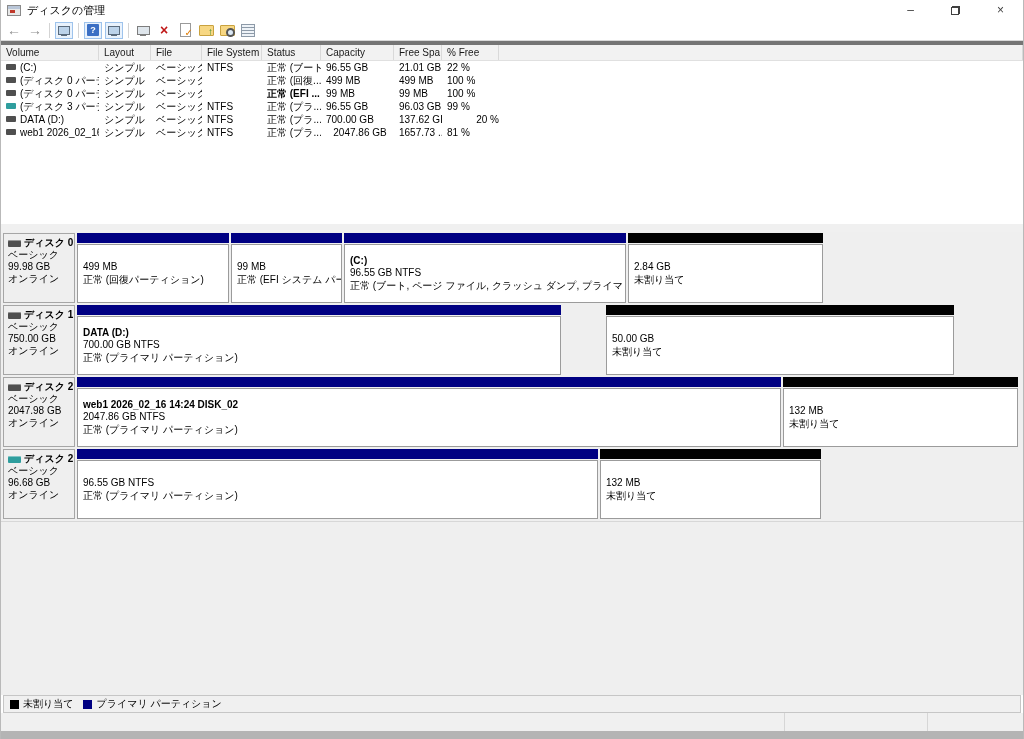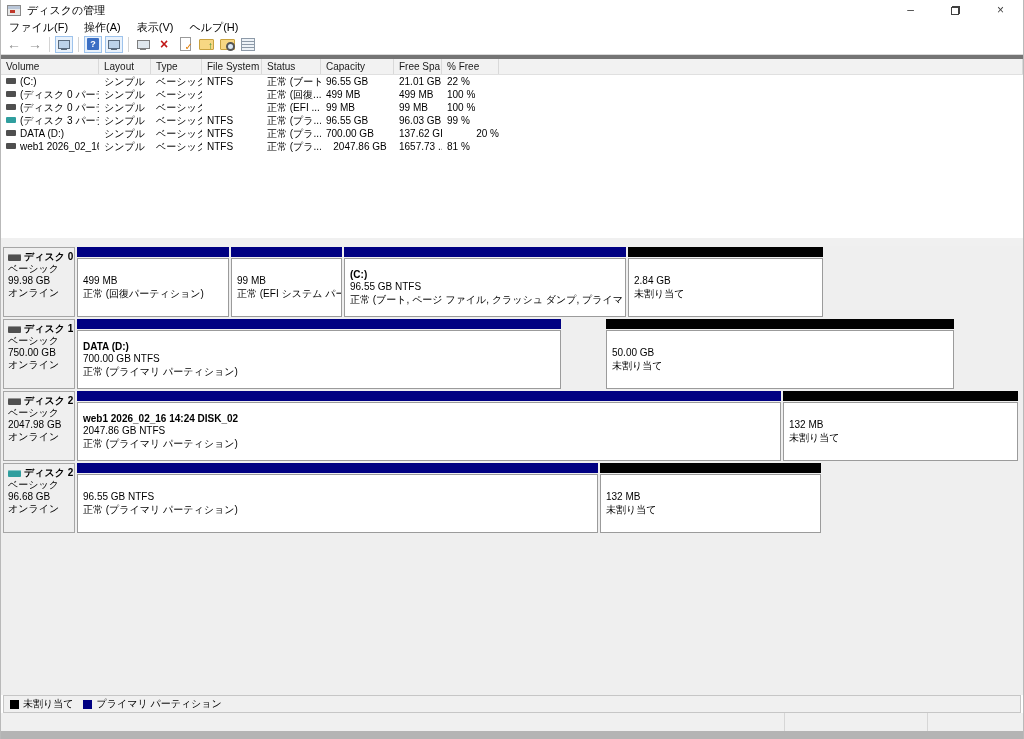--- a/index.html
+++ b/index.html
@@ -53,21 +53,21 @@
   .vheader { height:16px; display:flex; background:#f2f2f2; border-bottom:1px solid #e0e0e0; color:#1a1a1a; }
   .vh-cell { padding:2px 0 0 5px; border-right:1px solid #d9d9d9; white-space:nowrap; overflow:hidden; flex:none; }
   .vh-fill { flex:1; }
   .vrow { height:13px; display:flex; align-items:center; }
   .v-cell { padding-left:5px; white-space:nowrap; overflow:hidden; flex:none; height:13px; line-height:13px; }
   .vol-icon { display:inline-block; width:10px; height:6px; border-radius:1px; margin-right:4px; vertical-align:middle; position:relative; top:-1px; }
 
   .splitter { height:8px; flex:none; background:#f0f0f0; }
 
   
-  .graphpane { flex:1; background:#efefef; display:flex; flex-direction:row; padding-top:1px; overflow:hidden; }
+  .graphpane { flex:1; background:#efefef; display:flex; flex-direction:column; padding-top:1px; overflow:hidden; }
   .disk-row { height:70px; flex:none; display:flex; margin:0 0 2px 2px; }
   .disk-label { width:72px; flex:none; border:1px solid #a6a6a6; background:#efefef; padding:3px 0 0 4px; font-size:10px; line-height:12px; }
   .disk-name { font-weight:bold; display:flex; align-items:center; gap:3px; white-space:nowrap; }
   .disk-icon { width:13px; height:7px; border-radius:1px; flex:none; box-shadow:inset 0 1px 0 rgba(255,255,255,.4); }
   .cd-icon { width:10px; height:10px; border-radius:50%; border:2px solid #9a9a9a; background:#fff; flex:none; }
   .parts { display:flex; gap:2px; margin-left:2px; }
   .part { display:flex; flex-direction:column; flex:none; }
   .pbar { height:10px; flex:none; }
   .pbody { flex:1; margin-top:1px; border:1px solid #9b9b9b; background:#fff;
            padding:0 2px 0 5px; font-size:10px; line-height:12.5px; overflow:hidden; white-space:nowrap;
@@ -98,26 +98,20 @@
     <span class="title-text">ディスクの管理</span>
     <div class="win-controls">
       <div class="win-btn">–</div>
       <div class="win-btn">
           <span class="restore-glyph"></span>
         </div>
       <div class="win-btn">×</div>
     </div>
   </div>
 
-  <div class="menubar">
-      <span class="menu-item">ファイル(F)</span>
-      <span class="menu-item">操作(A)</span>
-      <span class="menu-item">表示(V)</span>
-      <span class="menu-item">ヘルプ(H)</span>
-    </div>
 
   <div class="toolbar">
       <div class="tb-btn tb-arrow">
         <span class="glyph">←</span>
       </div>
       <div class="tb-btn tb-arrow">
         <span class="glyph">→</span>
       </div>
       <div class="tb-sep"></div>
       <div class="tb-btn tb-framed tb-monitor"></div>
@@ -140,21 +134,21 @@
       <div class="tb-btn tb-folder tb-foldersearch"></div>
       <div class="tb-btn tb-props"></div>
     </div>
 
   <div class="darkband"></div>
 
   <div class="listpane">
     <div class="vheader">
         <div class="vh-cell" style="width: 98px;">Volume</div>
         <div class="vh-cell" style="width: 52px;">Layout</div>
-        <div class="vh-cell" style="width: 51px;">Type</div>
+        <div class="vh-cell" style="width: 51px;">File</div>
         <div class="vh-cell" style="width: 60px;">File System</div>
         <div class="vh-cell" style="width: 59px;">Status</div>
         <div class="vh-cell" style="width: 73px;">Capacity</div>
         <div class="vh-cell" style="width: 48px;">Free Spa...</div>
         <div class="vh-cell" style="width: 57px;">% Free</div>
         <div class="vh-cell vh-fill"></div>
       </div>
     <div id="vrows">
         <div class="vrow">
           <div class="v-cell" style="width: 98px;"><span class="vol-icon" style="background: rgb(79, 79, 79);"></span>(C:)</div>
@@ -174,21 +168,21 @@
           <div class="v-cell" style="width: 59px;">正常 (回復...</div>
           <div class="v-cell" style="width: 73px;">499 MB</div>
           <div class="v-cell" style="width: 48px;">499 MB</div>
           <div class="v-cell" style="width: 57px;">100 %</div>
         </div>
         <div class="vrow">
           <div class="v-cell" style="width: 98px;"><span class="vol-icon" style="background: rgb(79, 79, 79);"></span>(ディスク 0 パーティシ...</div>
           <div class="v-cell" style="width: 52px;">シンプル</div>
           <div class="v-cell" style="width: 51px;">ベーシック</div>
           <div class="v-cell" style="width: 60px;"></div>
-          <div class="v-cell" style="width: 59px;">正常 (EFI ...</div>
+          <div class="v-cell" style="width: 59px; font-weight: bold;">正常 (EFI ...</div>
           <div class="v-cell" style="width: 73px;">99 MB</div>
           <div class="v-cell" style="width: 48px;">99 MB</div>
           <div class="v-cell" style="width: 57px;">100 %</div>
         </div>
         <div class="vrow">
           <div class="v-cell" style="width: 98px;"><span class="vol-icon" style="background: rgb(47, 158, 158);"></span>(ディスク 3 パーティシ...</div>
           <div class="v-cell" style="width: 52px;">シンプル</div>
           <div class="v-cell" style="width: 51px;">ベーシック</div>
           <div class="v-cell" style="width: 60px;">NTFS</div>
           <div class="v-cell" style="width: 59px;">正常 (プラ...</div>

